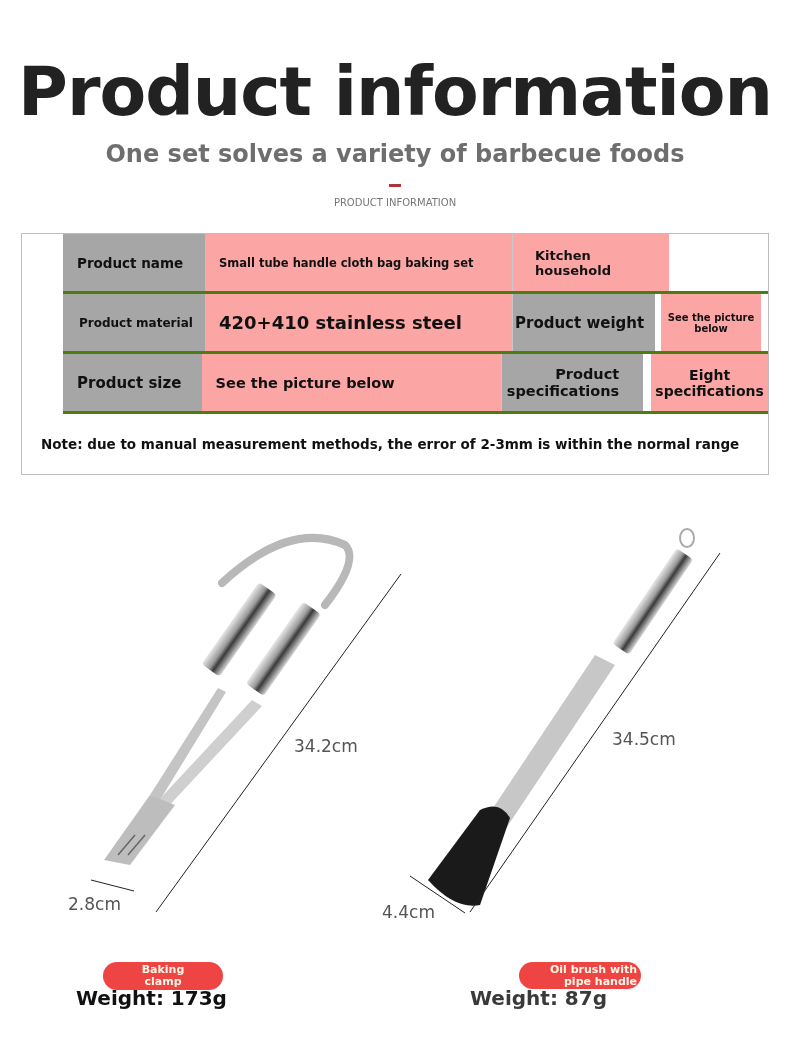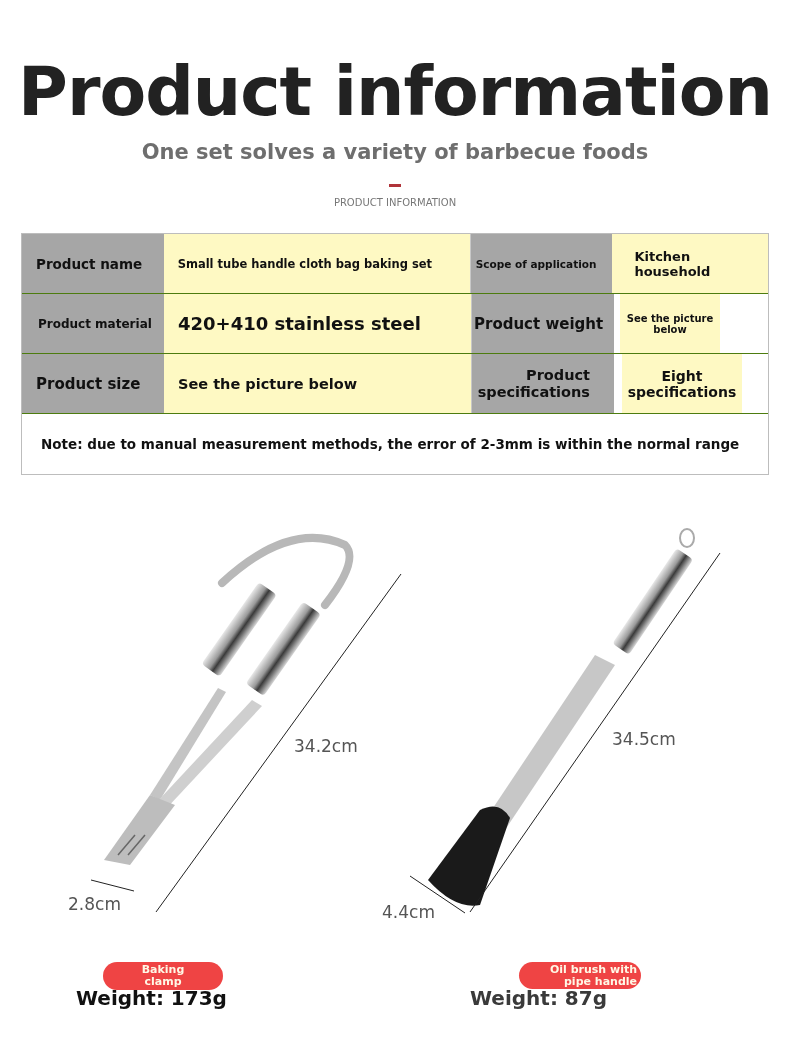--- a/index.html
+++ b/index.html
@@ -1,25 +1,25 @@
 <!DOCTYPE html>
 <html><head>
 <meta charset="utf-8">
 <style>
   * { margin:0; padding:0; box-sizing:border-box; }
   body { width:790px; height:1040px; background:#ffffff; font-family:"DejaVu Sans", sans-serif; position:relative; overflow:hidden; color:#1a1a1a; }
   .title { position:absolute; top:52px; left:0; width:790px; text-align:center; font-size:68px; font-weight:bold; letter-spacing:-1px; color:#222; font-family:"DejaVu Sans", sans-serif; }
-  .subtitle { position:absolute; top:140px; left:0; width:790px; text-align:center; font-size:21px; font-weight:bold; color:#6e6e6e; }
+  .subtitle { position:absolute; top:140px; left:0; width:790px; text-align:center; font-size:24px; font-weight:bold; color:#6e6e6e; }
   .accent-bar { position:absolute; top:184px; left:389px; width:12px; height:3px; background:#b0343a; }
   .eyebrow { position:absolute; top:197px; left:0; width:790px; text-align:center; font-size:10px; color:#777; letter-spacing:0px; }
   .spec-table { position:absolute; top:233px; left:21px; width:748px; border:1px solid #bdbdbd; border-collapse:collapse; }
-  .spec-row { display:flex; height:60px; border-bottom:1px solid #4d7c0f; }
+  .spec-row { display:flex; height:60px; border-bottom:3px solid #4d7c0f;margin-left:41px; }
   .cell { display:flex; align-items:center; font-weight:bold; }
   .lbl { background:#a6a6a6; color:#111; }
-  .val { background:#fef9c3; color:#111; }
+  .val { background:#fca5a5; color:#111; }
   .c1 { width:142px; padding-left:14px; }
   .c2 { width:308px; padding-left:14px; border-right:1px solid #c8c8c8; }
   .c3 { width:142px; padding-left:5px; }
   .c4 { width:156px; padding-left:22px; }
   .note-row { height:60px; display:flex; align-items:center; padding-left:19px; font-size:13.5px; font-weight:bold; color:#111; }
   .stage { position:absolute; top:500px; left:0; width:790px; height:440px; }
   .dim { position:absolute; font-size:17px; color:#555; }
   .pill { position:absolute; background:#ef4444; color:#fff8e6; font-weight:bold; font-size:11px; text-align:center; line-height:12px; border-radius:14px; display:flex; flex-direction:column; justify-content:center; }
   .weight { position:absolute; font-size:20px; font-weight:bold; }
 </style>
@@ -28,21 +28,20 @@
 
 <div class="title">Product information</div>
 <div class="subtitle">One set solves a variety of barbecue foods</div>
 <div class="accent-bar"></div>
 <div class="eyebrow">PRODUCT INFORMATION</div>
 
 <div class="spec-table">
   <div class="spec-row">
     <div class="cell lbl c1" style="font-size:13.5px;">Product name</div>
     <div class="cell val c2" style="font-size:11.5px;">Small tube handle cloth bag baking set</div>
-    <div class="cell lbl c3" style="font-size:10.5px;">Scope of application</div>
     <div class="cell val c4" style="font-size:13px;">Kitchen household</div>
   </div>
   <div class="spec-row">
     <div class="cell lbl c1" style="font-size:12px; padding-left:16px;">Product material</div>
     <div class="cell val c2" style="font-size:18px;">420+410 stainless steel</div>
     <div class="cell lbl c3" style="font-size:15px; padding-left:2px;">Product weight</div>
     <div class="cell val c4" style="font-size:10px; text-align:center; justify-content:center; padding-left:0; width:100px; margin-left:6px;">See the picture below</div>
   </div>
   <div class="spec-row">
     <div class="cell lbl c1" style="font-size:15px;">Product size</div>

